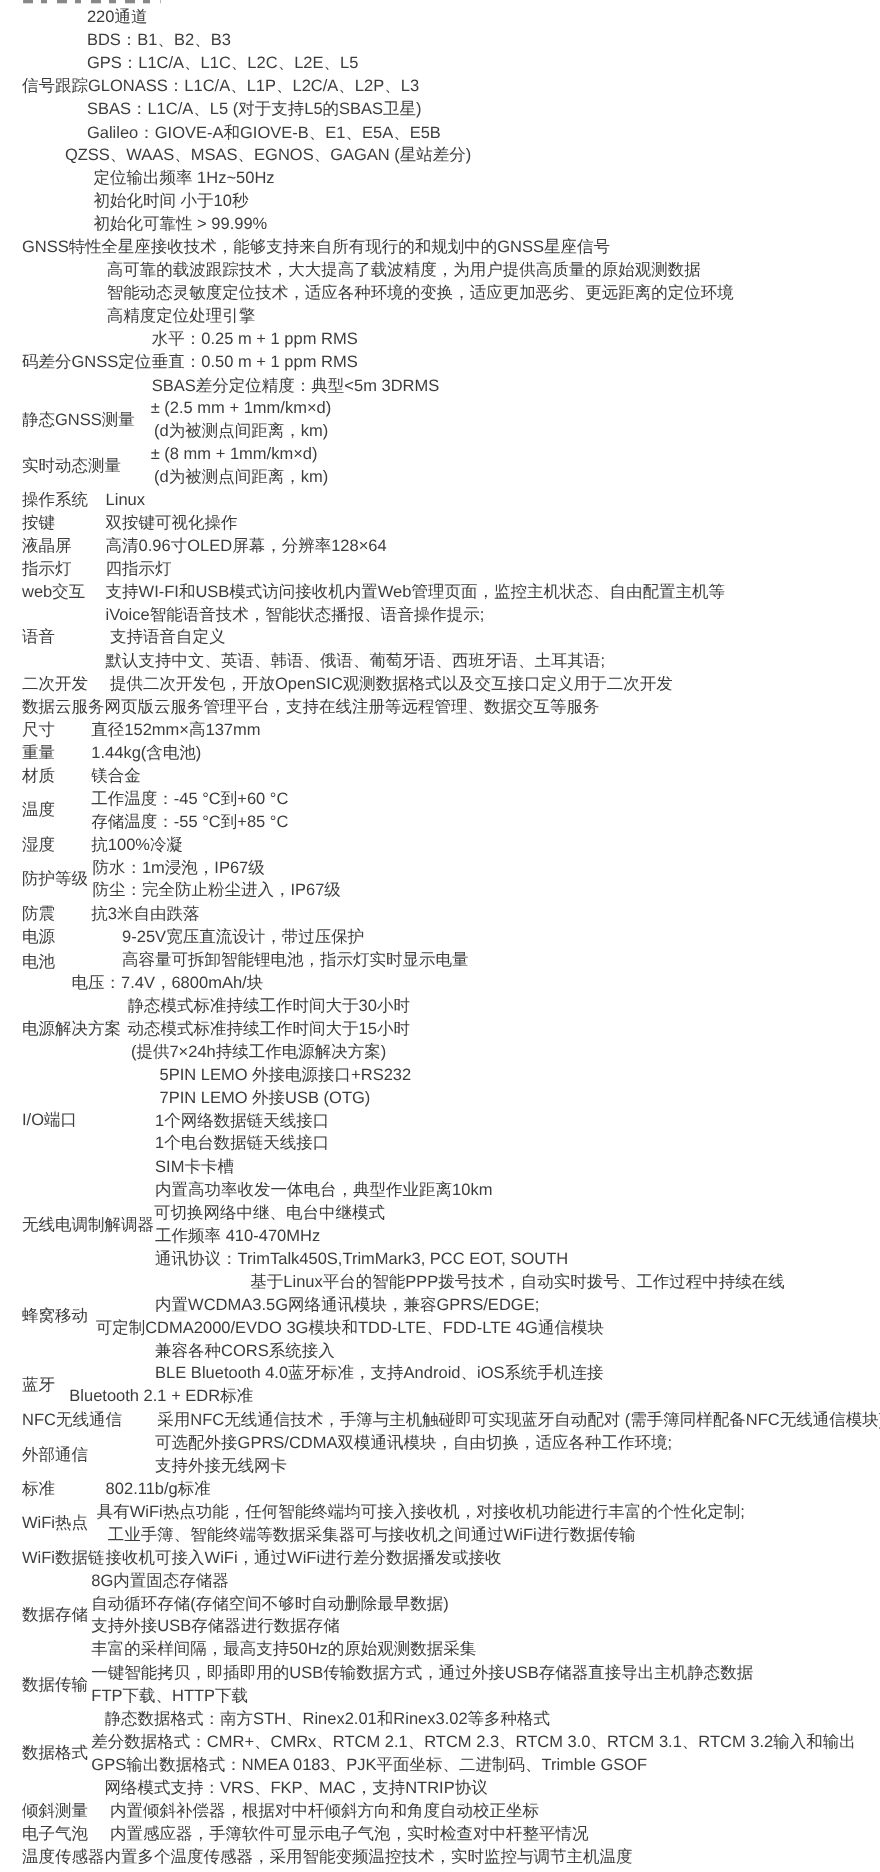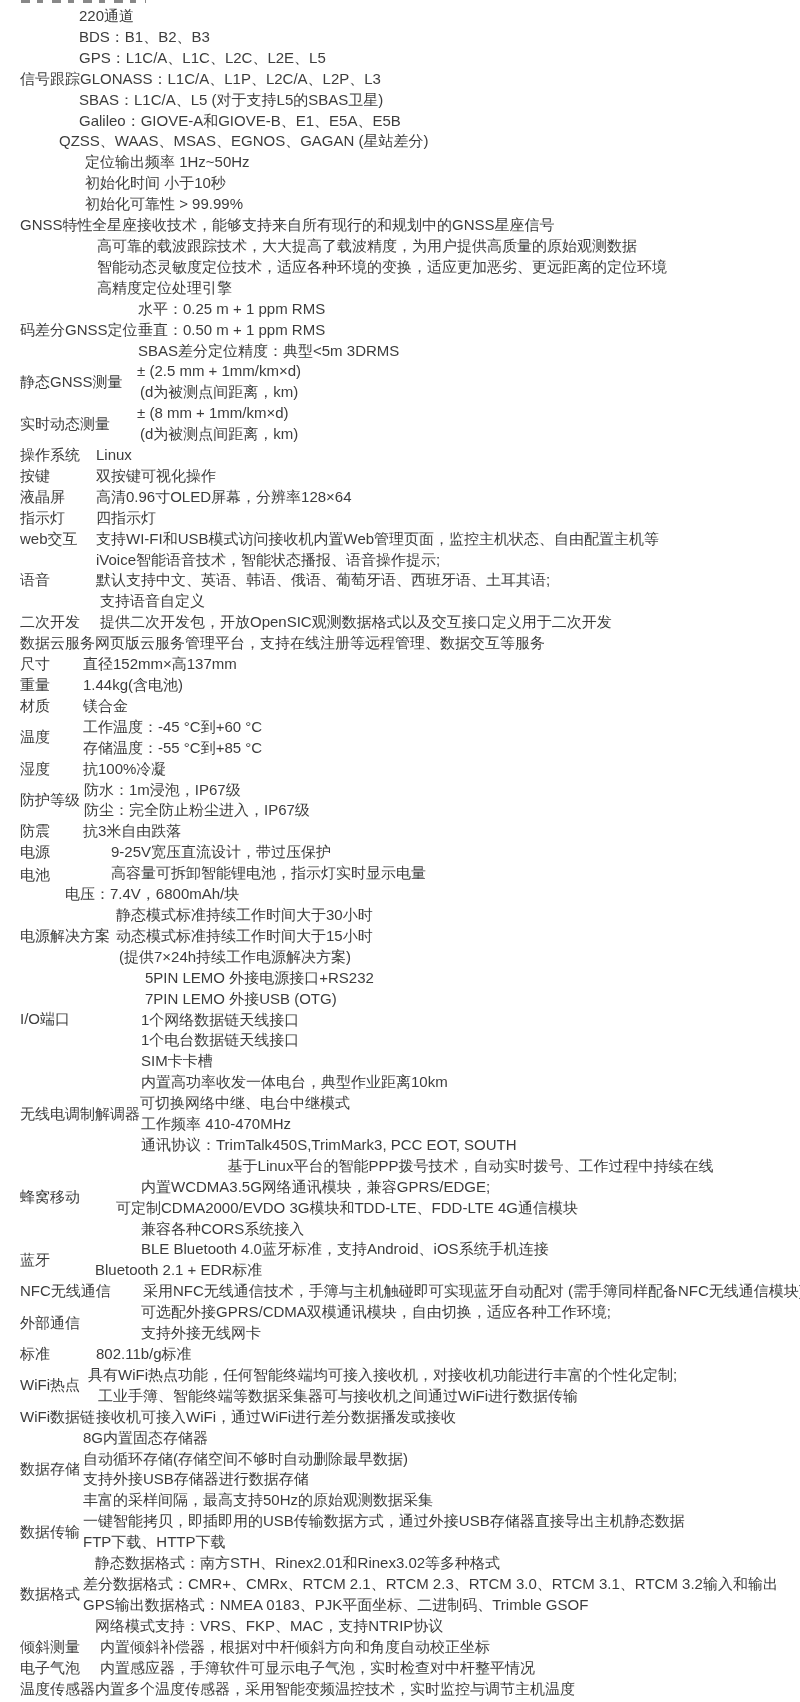--- a/index.html
+++ b/index.html
@@ -106,22 +106,22 @@
         <div class="label" style="top: 0px;">指示灯</div>
         <div class="line" style="padding-left: 96px;">四指示灯</div>
       </div>
       <div class="group">
         <div class="label" style="top: 0px;">web交互</div>
         <div class="line" style="padding-left: 96px;">支持WI-FI和USB模式访问接收机内置Web管理页面，监控主机状态、自由配置主机等</div>
       </div>
       <div class="group">
         <div class="label" style="top: 20.9px;">语音</div>
         <div class="line" style="padding-left: 96px;">iVoice智能语音技术，智能状态播报、语音操作提示;</div>
+        <div class="line" style="padding-left: 100px;">支持语音自定义</div>
         <div class="line" style="padding-left: 96px;">默认支持中文、英语、韩语、俄语、葡萄牙语、西班牙语、土耳其语;</div>
-        <div class="line" style="padding-left: 100px;">支持语音自定义</div>
       </div>
       <div class="group">
         <div class="label" style="top: 0px;">二次开发</div>
         <div class="line" style="padding-left: 100px;">提供二次开发包，开放OpenSIC观测数据格式以及交互接口定义用于二次开发</div>
       </div>
       <div class="group">
         <div class="label" style="top: 0px;">数据云服务</div>
         <div class="line" style="padding-left: 95px;">网页版云服务管理平台，支持在线注册等远程管理、数据交互等服务</div>
       </div>
       <div class="group">
@@ -181,27 +181,27 @@
         <div class="label" style="top: 31.35px;">无线电调制解调器</div>
         <div class="line" style="padding-left: 141px;">内置高功率收发一体电台，典型作业距离10km</div>
         <div class="line" style="padding-left: 140px;">可切换网络中继、电台中继模式</div>
         <div class="line" style="padding-left: 141px;">工作频率 410-470MHz</div>
         <div class="line" style="padding-left: 141px;">通讯协议：TrimTalk450S,TrimMark3, PCC EOT, SOUTH</div>
       </div>
       <div class="group">
         <div class="label" style="top: 31.35px;">蜂窝移动</div>
         <div class="line" style="padding-left: 141px; text-align: center;">基于Linux平台的智能PPP拨号技术，自动实时拨号、工作过程中持续在线</div>
         <div class="line" style="padding-left: 141px;">内置WCDMA3.5G网络通讯模块，兼容GPRS/EDGE;</div>
-        <div class="line" style="padding-left: 116px;">可定制CDMA2000/EVDO 3G模块和TDD-LTE、FDD-LTE 4G通信模块</div>
+        <div class="line" style="padding-left: 87px;">可定制CDMA2000/EVDO 3G模块和TDD-LTE、FDD-LTE 4G通信模块</div>
         <div class="line" style="padding-left: 141px;">兼容各种CORS系统接入</div>
       </div>
       <div class="group">
         <div class="label" style="top: 10.45px;">蓝牙</div>
         <div class="line" style="padding-left: 141px;">BLE Bluetooth 4.0蓝牙标准，支持Android、iOS系统手机连接</div>
-        <div class="line" style="padding-left: 95px;">Bluetooth 2.1 + EDR标准</div>
+        <div class="line" style="padding-left: 63px;">Bluetooth 2.1 + EDR标准</div>
       </div>
       <div class="group">
         <div class="label" style="top: 0px;">NFC无线通信</div>
         <div class="line" style="padding-left: 143px;">采用NFC无线通信技术，手簿与主机触碰即可实现蓝牙自动配对 (需手簿同样配备NFC无线通信模块)</div>
       </div>
       <div class="group">
         <div class="label" style="top: 10.45px;">外部通信</div>
         <div class="line" style="padding-left: 141px;">可选配外接GPRS/CDMA双模通讯模块，自由切换，适应各种工作环境;</div>
         <div class="line" style="padding-left: 141px;">支持外接无线网卡</div>
       </div>

